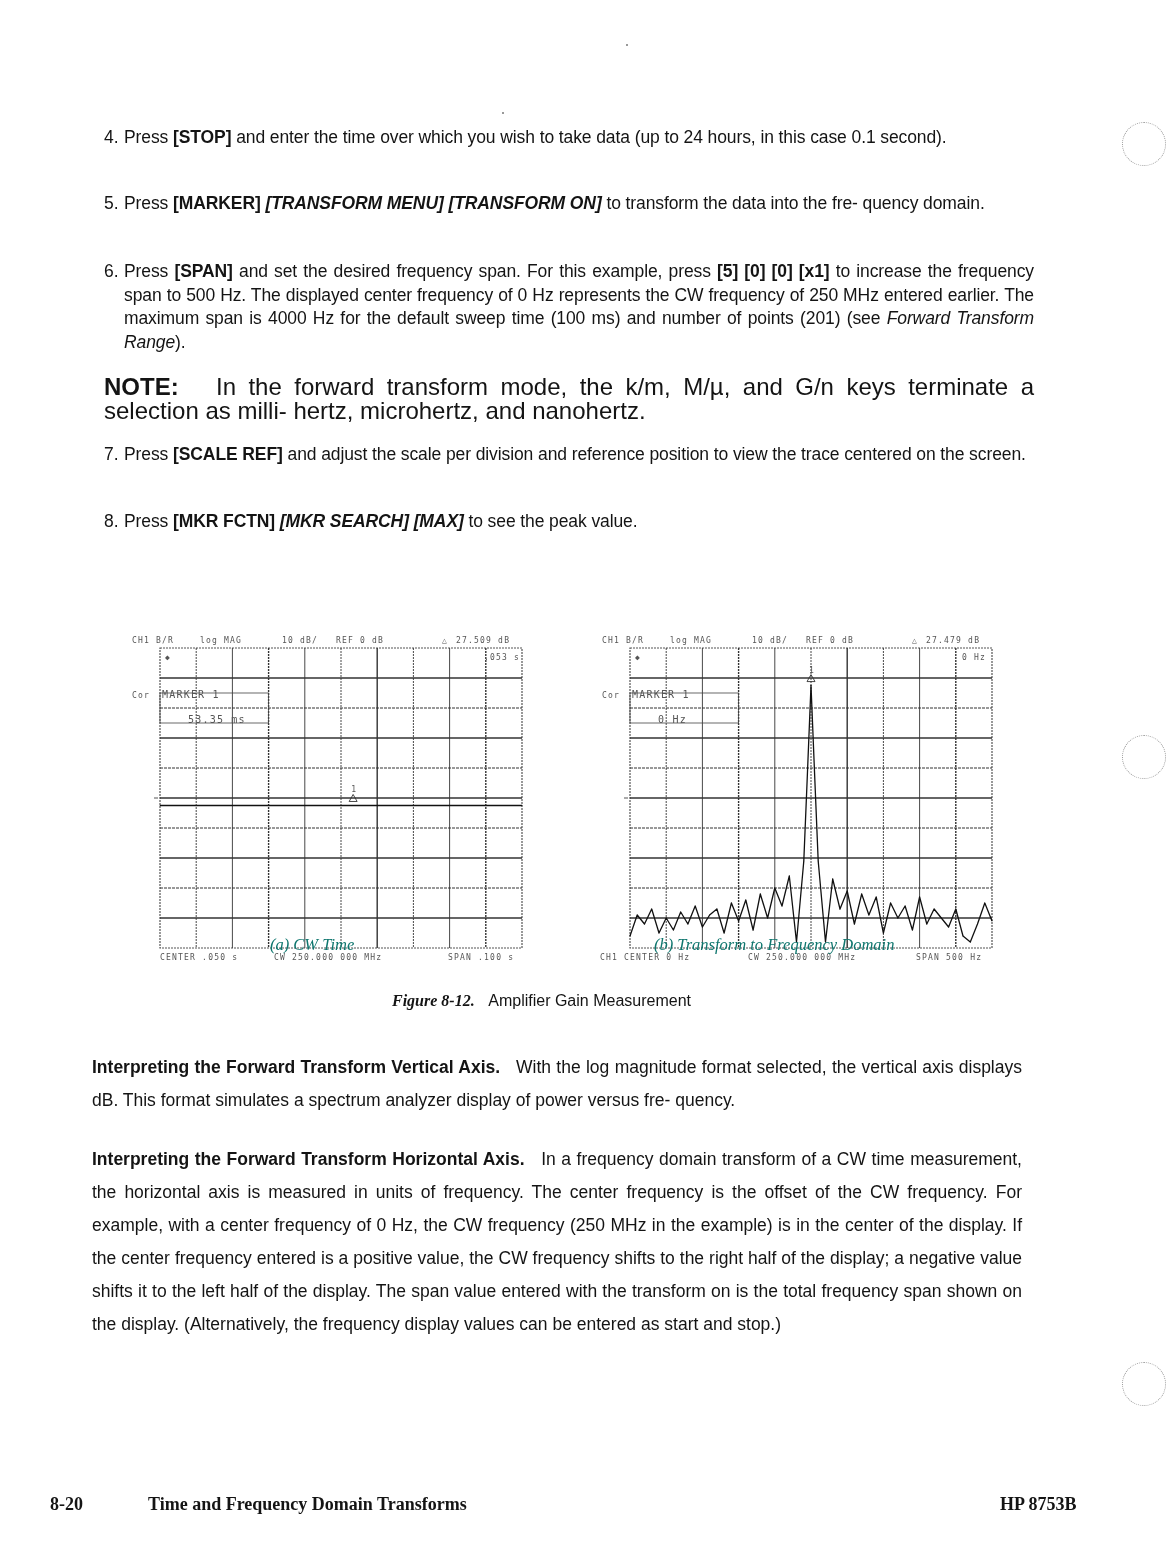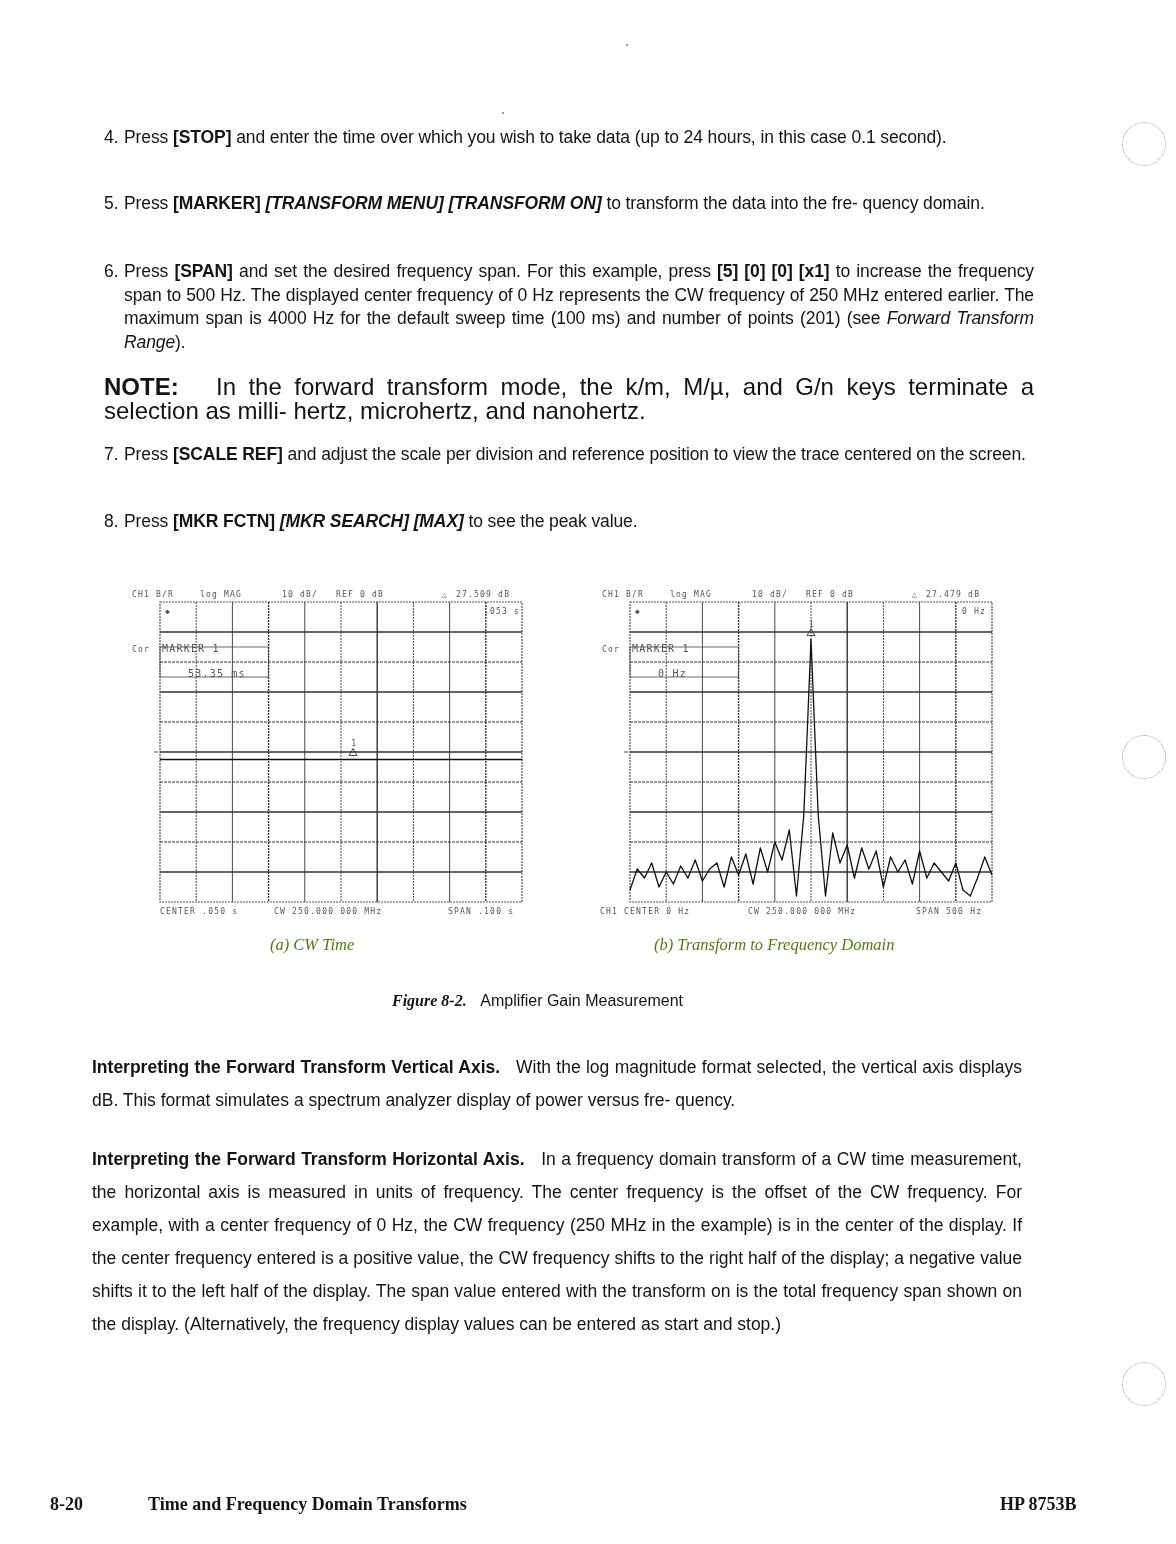--- a/index.html
+++ b/index.html
@@ -6,24 +6,24 @@
   body { width: 1176px; height: 1544px; position: relative; overflow: hidden; color: #141414;
          font-family: "Liberation Sans", sans-serif; }
   .step { position: absolute; left: 104px; width: 930px; font-size: 17.5px; line-height: 23.5px; letter-spacing: -0.1px; }
   .step .num { position: absolute; left: 0; top: 0; }
   .step .body { margin-left: 20px; text-align: justify; }
   .note { position: absolute; left: 104px; width: 930px; font-size: 24px; line-height: 24px; text-align: justify; }
   .para { position: absolute; left: 92px; width: 930px; font-size: 17.5px; line-height: 33px; text-align: justify; }
   b { font-weight: bold; }
   i.menu { font-style: italic; font-weight: bold; }
   i.ref { font-style: italic; }
-  .chart { position: absolute; }
+  .chart { position: absolute; margin-top: 46px; }
   .chart svg { overflow: visible; }
   .scr-text { font-family: "DejaVu Sans Mono", monospace; font-size: 8px; fill: #555; letter-spacing: 1.2px; }
-  .subcap { position: absolute; font-family: "Liberation Serif", serif; font-style: italic; font-size: 16.5px; color: #4d7c0f; }
+  .subcap { position: absolute; font-family: "Liberation Serif", serif; font-style: italic; font-size: 16.5px; color: #0f766e; }
   .figcap { position: absolute; left: 392px; top: 992px; font-size: 16px; }
   .figcap .fnum { font-family: "Liberation Serif", serif; font-style: italic; font-weight: bold; margin-right: 10px; }
   .footer { position: absolute; top: 1494px; font-family: "Liberation Serif", serif; font-size: 18px; font-weight: bold; }
   .punch { position: absolute; width: 42px; height: 42px; border: 1px dotted #9a9a9a; border-radius: 50%; }
   .speck { position: absolute; width: 2px; height: 2px; background: #999; }
 </style>
 </head>
 <body>
 
 <div class="step" style="top:126px;">
@@ -200,21 +200,21 @@
         <text x="211" y="40.56299999999999" class="scr-text">1</text>
       </g>
     <text class="scr-text" x="2" y="328">CH1 CENTER 0 Hz</text>
     <text class="scr-text" x="150" y="328">CW 250.000 000 MHz</text>
     <text class="scr-text" x="318" y="328">SPAN 500 Hz</text>
   </svg>
 </div>
 <div class="subcap" style="left:654px; top:935px;">(b) Transform to Frequency Domain</div>
 
 <div class="figcap">
-  <span class="fnum">Figure 8-2.</span>
+  <span class="fnum">Figure 8-12.</span>
   <span>Amplifier Gain Measurement</span>
 </div>
 
 <div class="para" style="top:1051px;">
   <b>Interpreting the Forward Transform Vertical Axis.</b>&nbsp;&nbsp;
   <span>With the log magnitude format selected, the vertical axis displays dB. This format simulates a spectrum analyzer display of power versus fre- quency.</span>
 </div>
 <div class="para" style="top:1143px;">
   <b>Interpreting the Forward Transform Horizontal Axis.</b>&nbsp;&nbsp;
   <span>In a frequency domain transform of a CW time measurement, the horizontal axis is measured in units of frequency. The center frequency is the offset of the CW frequency. For example, with a center frequency of 0 Hz, the CW frequency (250 MHz in the example) is in the center of the display. If the center frequency entered is a positive value, the CW frequency shifts to the right half of the display; a negative value shifts it to the left half of the display. The span value entered with the transform on is the total frequency span shown on the display. (Alternatively, the frequency display values can be entered as start and stop.)</span>

